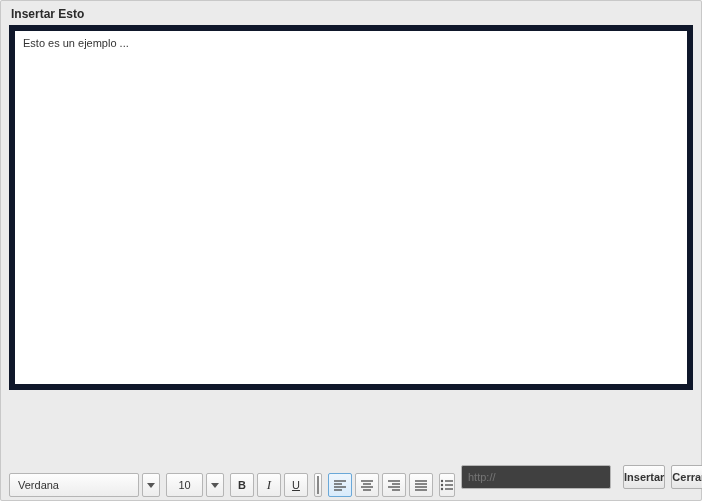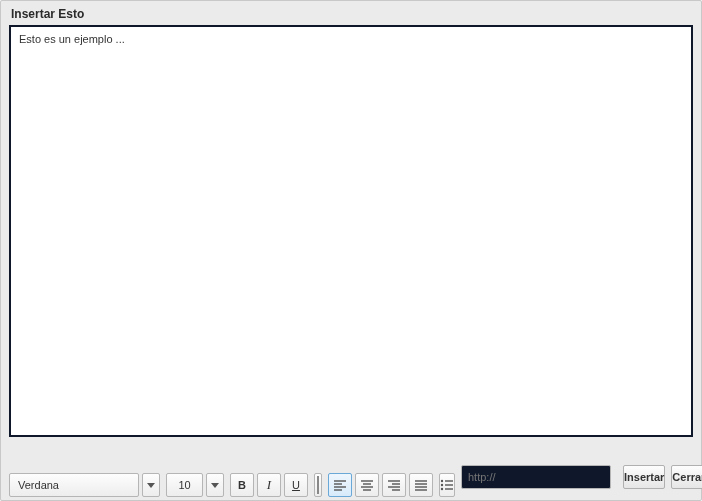--- a/index.html
+++ b/index.html
@@ -24,23 +24,23 @@
     padding: 4px 8px 8px 8px;
   }
   .panel-title {
     font-weight: bold;
     font-size: 12px;
     color: #2a2a2a;
     padding: 2px 0 4px 2px;
   }
   .editor {
     background: #fff;
-    border: 2px solid #0f172a;
+    border: 6px solid #0f172a;
     width: 100%;
-    height: 412px;
+    height: 365px;
     padding: 6px 8px;
     font-family: Verdana, Geneva, sans-serif;
     font-size: 11px;
     color: #333;
     overflow: auto;
   }
   .toolbar {
     display: flex;
     align-items: center;
     gap: 6px;
@@ -83,21 +83,21 @@
     width: 24px; height:24px; padding:2px;
   }
   .color-swatch .sw {
     width:100%; height:100%;
     border:1px solid #888;
   }
   .link-input {
     height:24px; width:150px;
     border:1px solid #b5b5b5;
     border-radius:2px;
-    background:#0f172a;
+    background:#404040;
     color:#9a9a9a;
     padding:0 6px;
     font-family: Verdana, Geneva, sans-serif;
     font-size:11px;
   }
   .spacer { flex:1 1 auto; }
   .btn {
     height:24px;
     padding: 0 0;
     background: linear-gradient(#fdfdfd,#e6e6e6);

